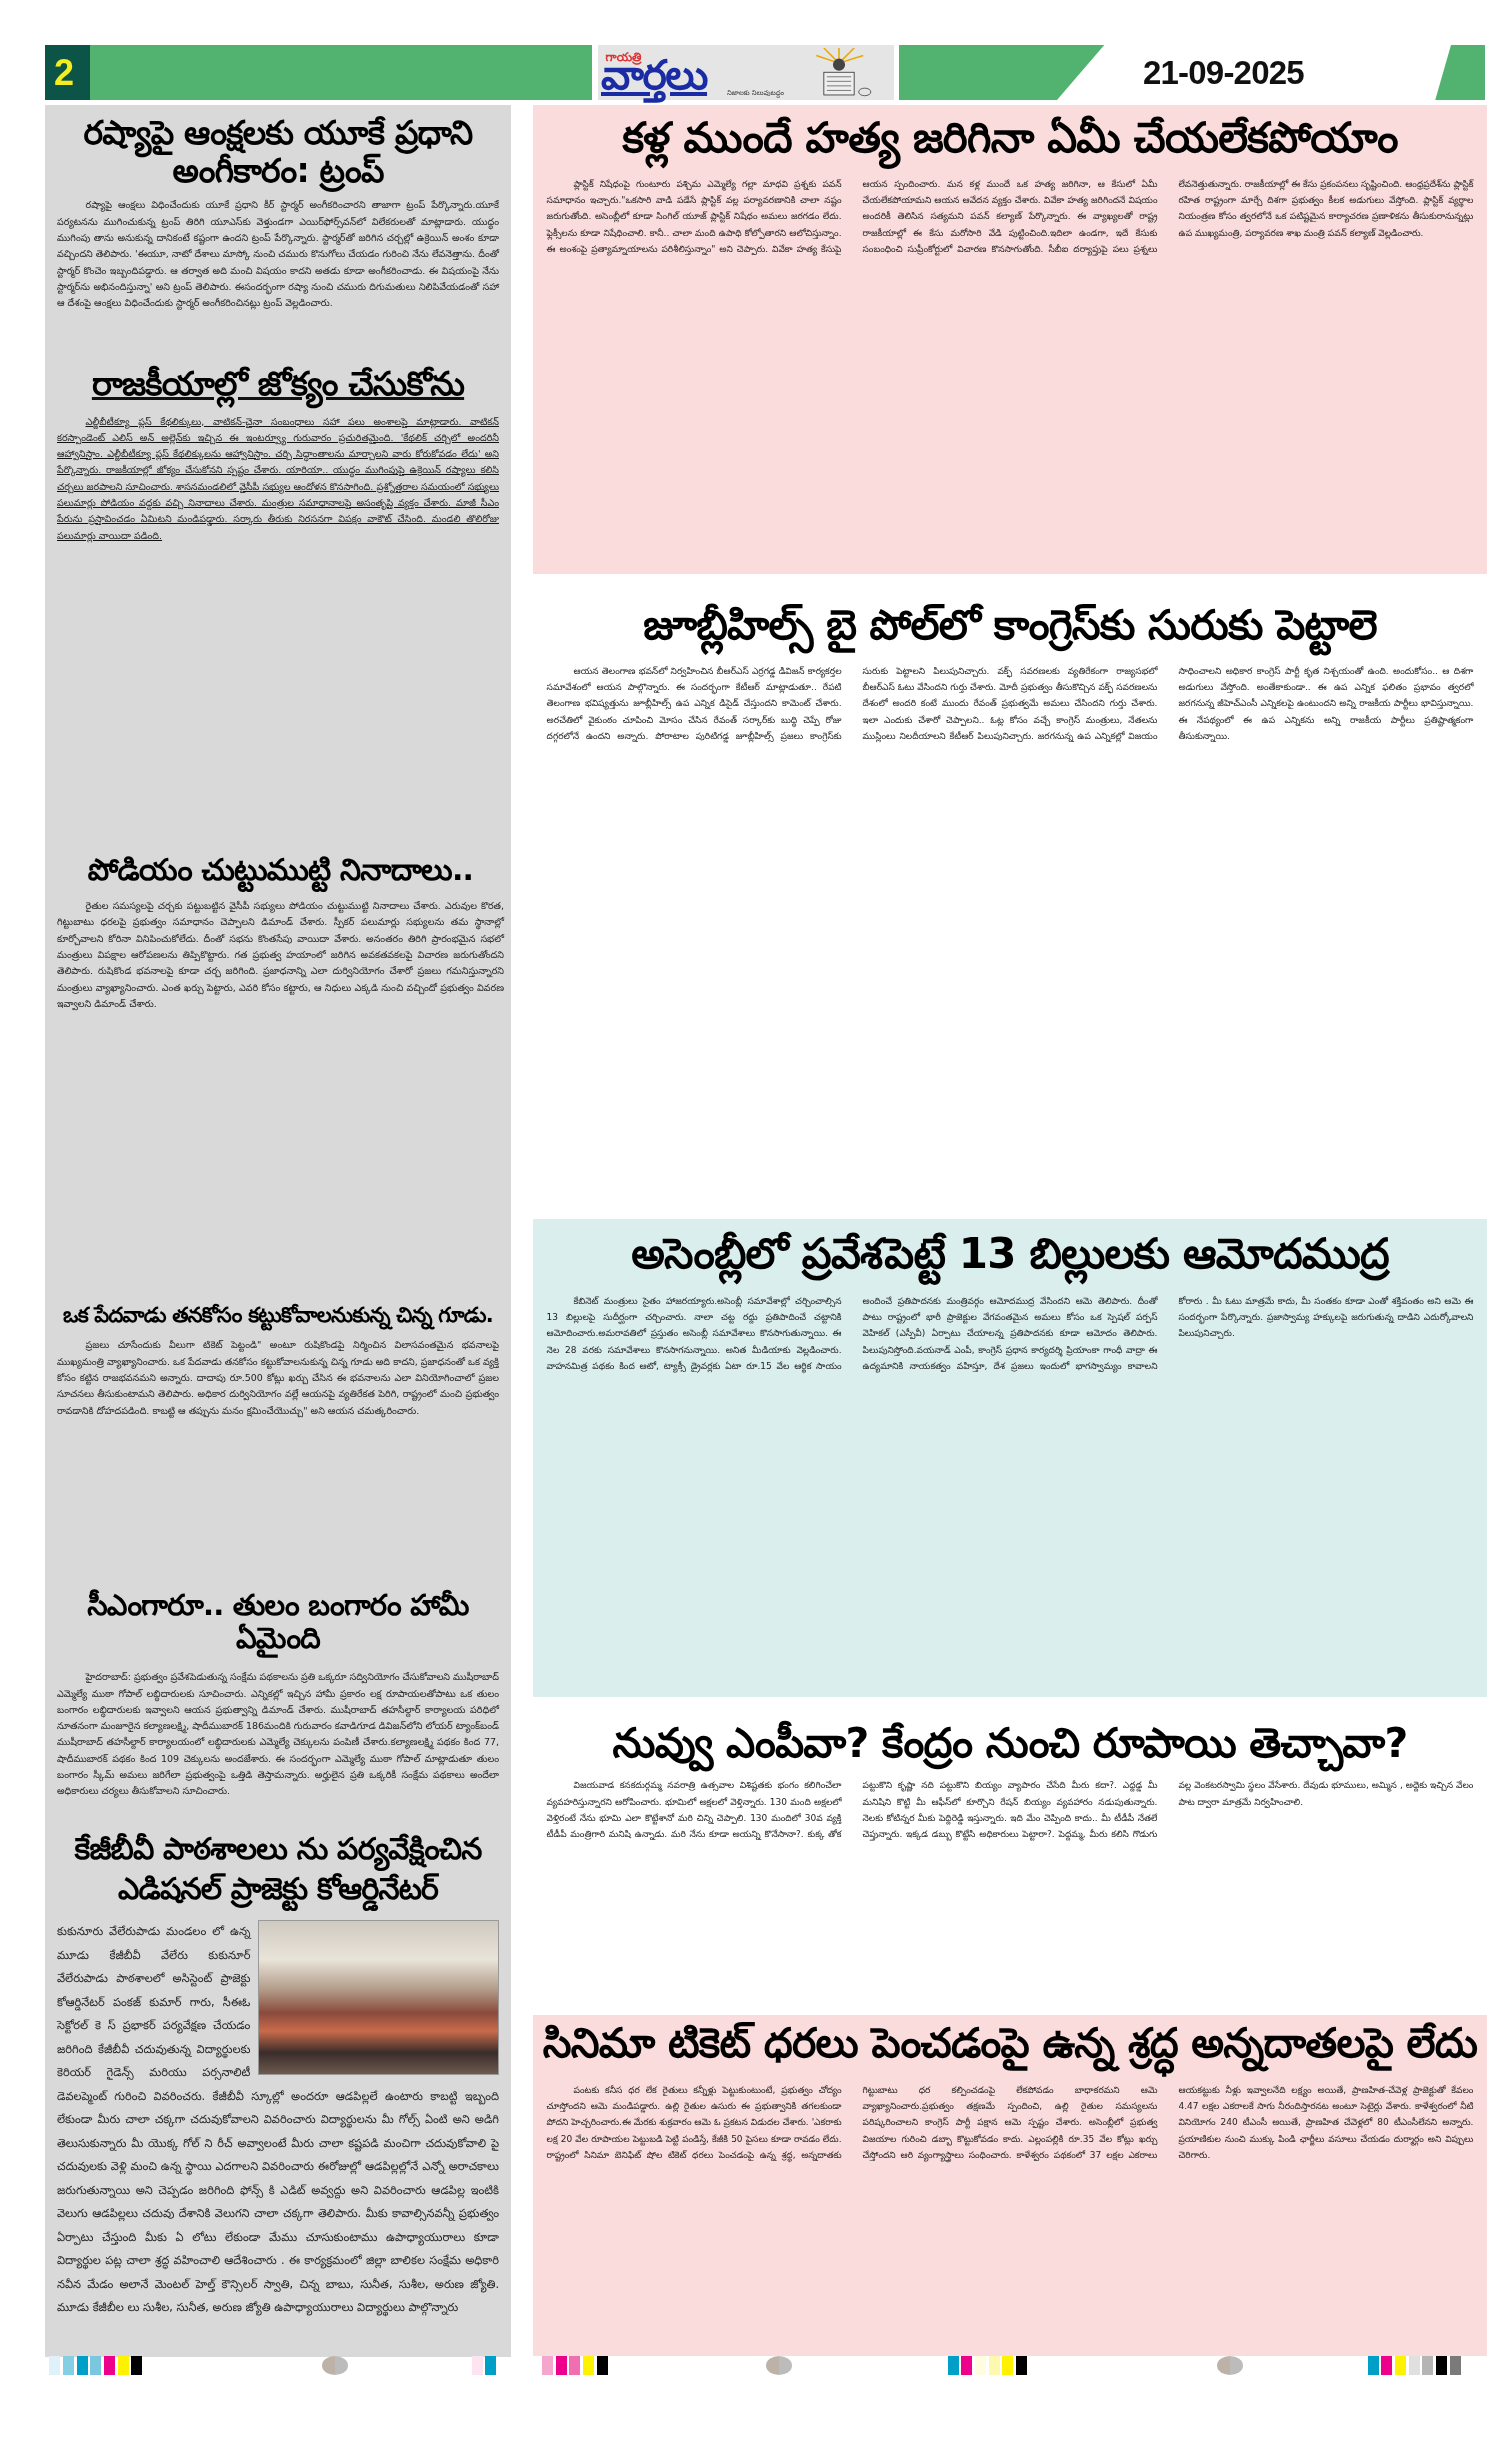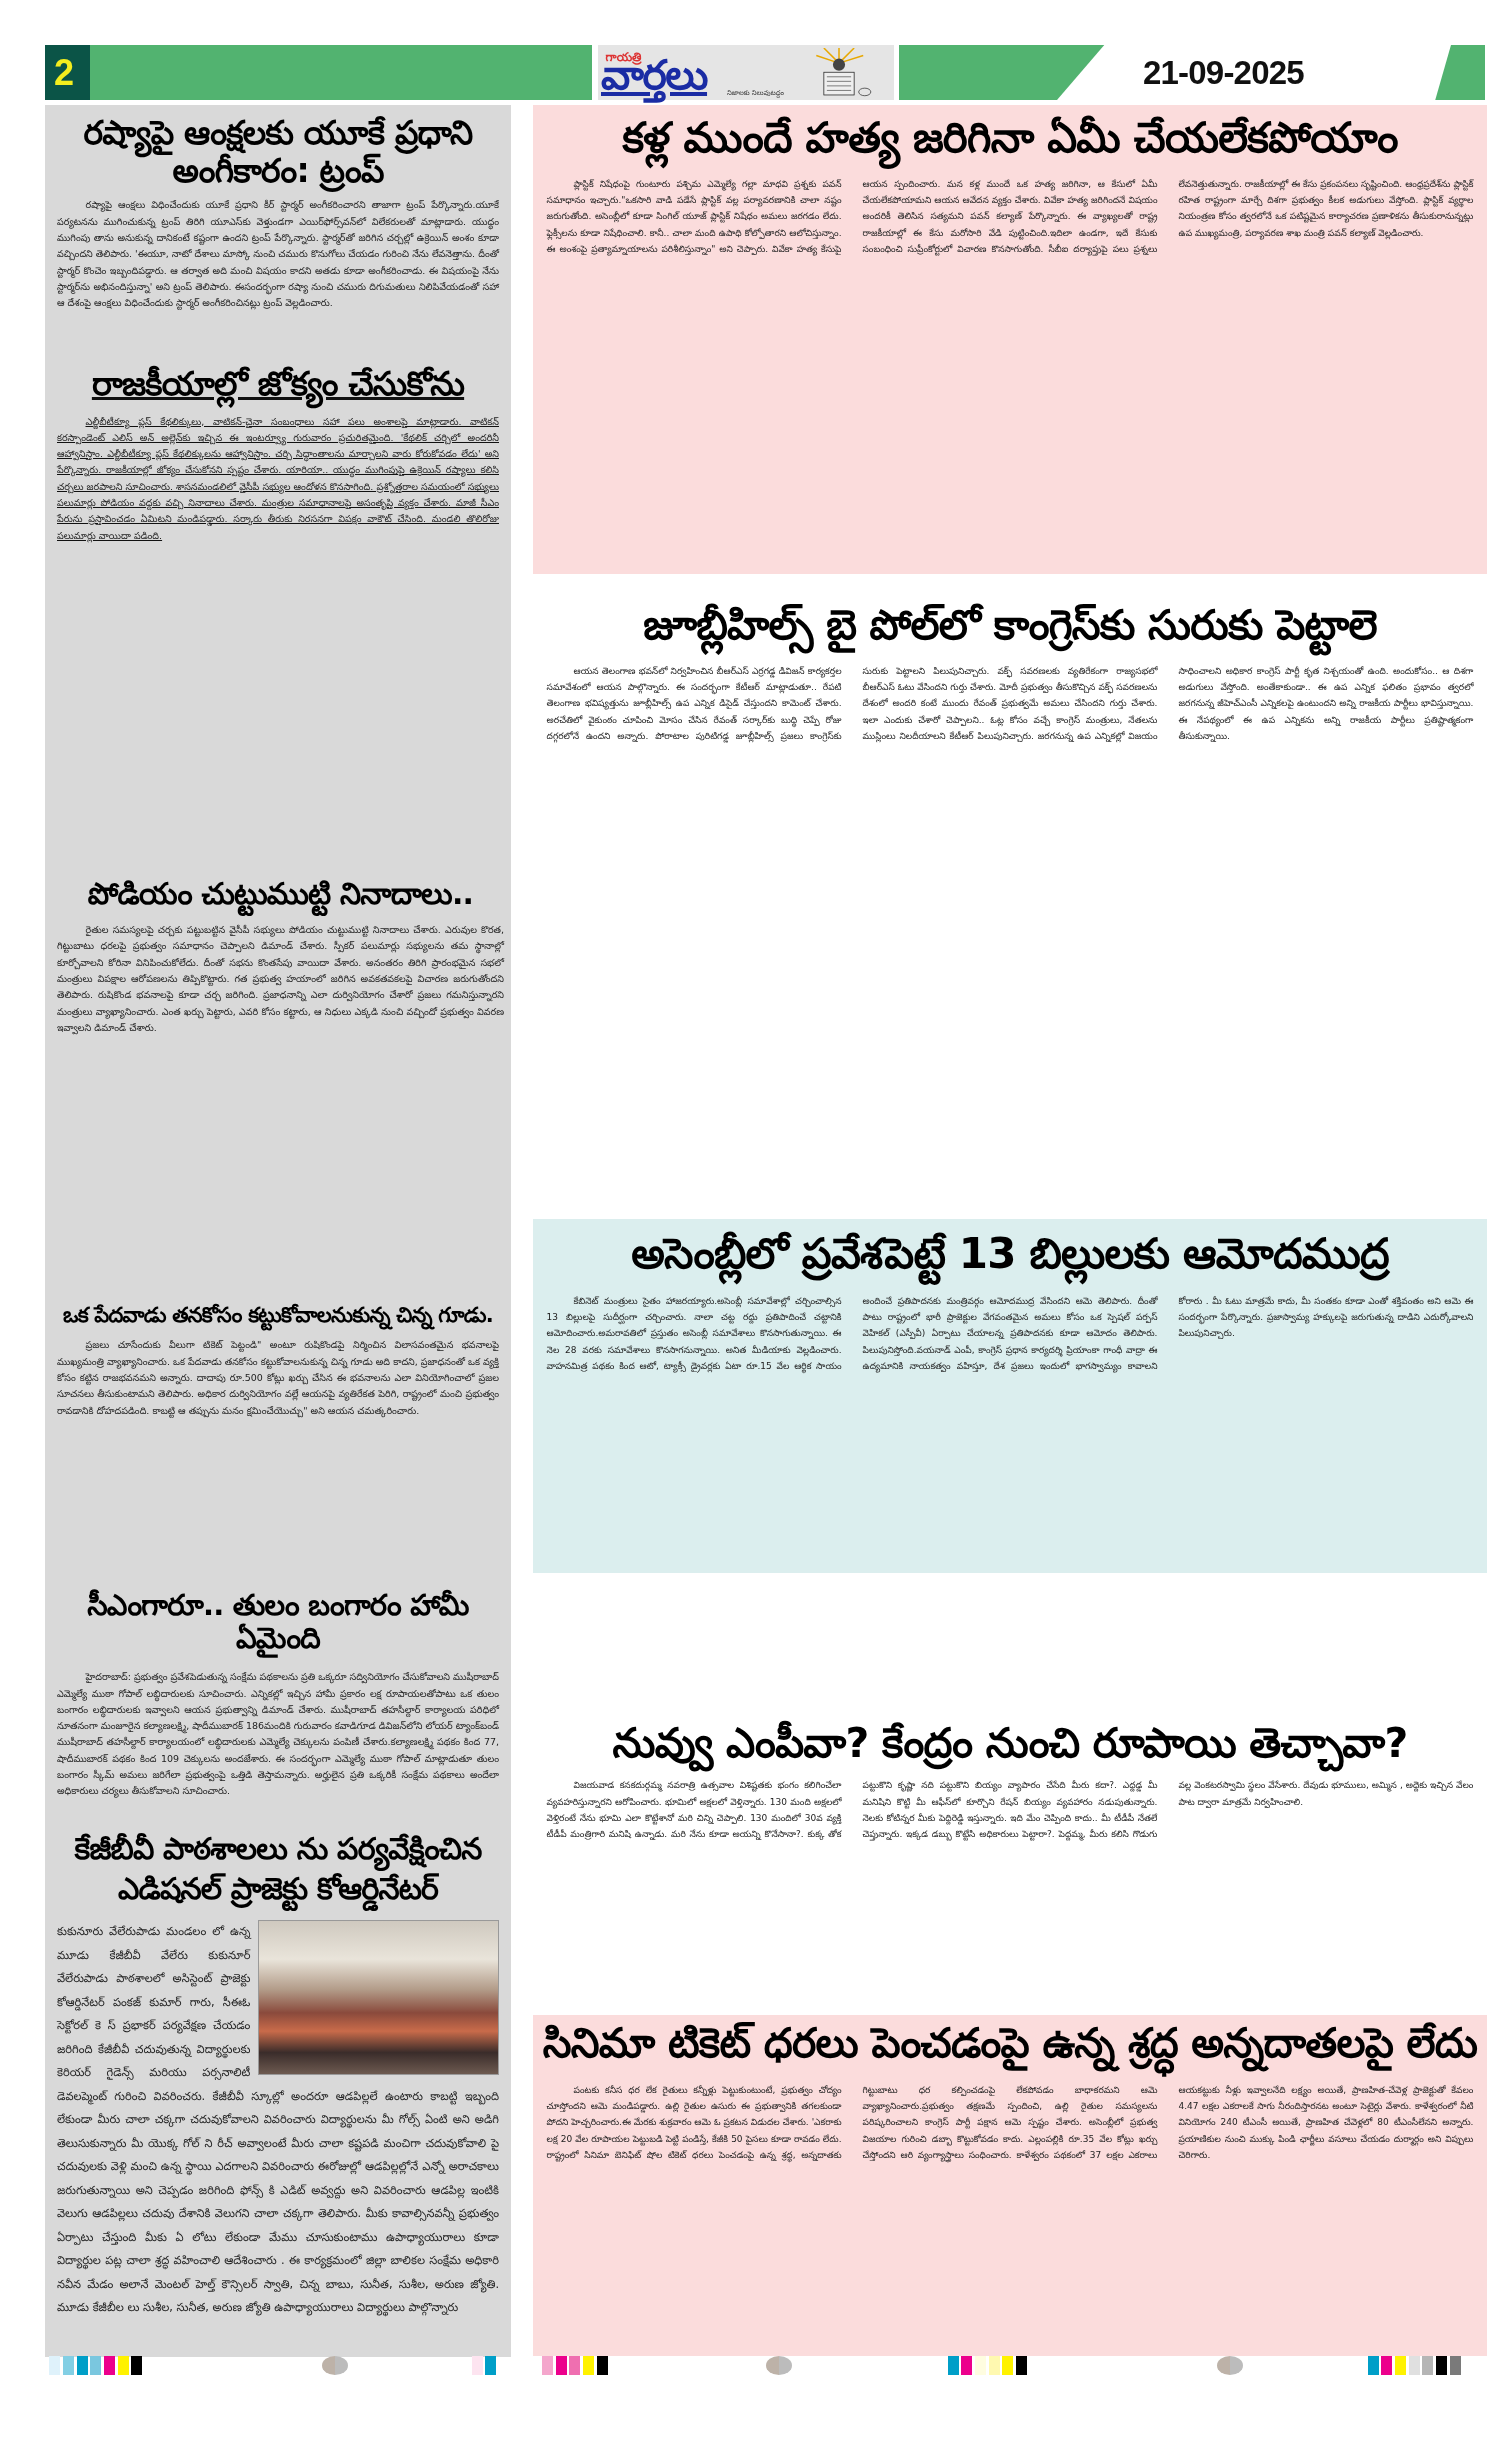--- a/index.html
+++ b/index.html
@@ -28,40 +28,40 @@
   .story { position: absolute; left: 0; width: 100%; }
   .headline { font-weight: bold; text-align: center; color: #000; font-family: "DejaVu Sans", sans-serif; line-height: 1.15; letter-spacing: -0.8px; }
   .body { font-size: 9.5px; line-height: 16.3px; text-align: justify; color: #222; text-indent: 3em; }
   .cols3 { column-count: 3; column-gap: 21px; padding: 0 13.6px; }
 
   
   .ls1 { top: 0; padding: 9px 12px 0 12px; }
   .ls1 .headline { font-size: 33px; }
   .ls2 { top: 254px; padding: 6px 12px 0 12px; text-decoration: underline; }
   .ls2 .headline { font-size: 33px; }
-  .ls3 { top: 766px; padding: 6px 7px 0 12px; }
+  .ls3 { top: 742px; padding: 6px 7px 0 12px; }
   .ls3 .headline { font-size: 30px; }
   .ls4 { top: 1190px; padding: 7.6px 12px 0 12px; }
   .ls4 .headline { font-size: 21px; }
   .ls5 { top: 1478px; padding: 6px 12px 0 12px; }
   .ls5 .headline { font-size: 29px; }
   .ls6 { top: 1713px; padding: 10.6px 12px 0 12px; }
   .ls6 .headline { font-size: 30px; line-height: 1.35; }
   .ls6 .photo-wrap { margin-top: 10.6px; position: relative; height: 622px; }
   .ls6 .photo { float: right; width: 241px; height: 155px; margin-left: 7.6px; margin-bottom: 6px;
                 background: linear-gradient(180deg, #cfc9bf 0%, #e9e4da 25%, #b29b88 45%, #8a4a3c 60%, #c96b4a 72%, #3a2c2a 86%, #6d5a50 100%); border: 0.8px solid #999; }
   .ls6 .body { font-size: 11.4px; line-height: 23.5px; text-indent: 0; }
 
   
   .rs { left: 0; }
   .rs1 { top: 0; height: 469px; background: #fbdcdc; padding-top: 4.5px; }
   .rs1 .headline { font-size: 42px; margin: 4.5px 0 13.6px; }
   .rs2 { top: 485px; height: 614px; background: #ffffff; }
   .rs2 .headline { font-size: 41px; margin: 12px 0 13.6px; }
-  .rs3 { top: 1114px; height: 354px; background: #dbeeee; }
+  .rs3 { top: 1114px; height: 478px; background: #dbeeee; }
   .rs3 .headline { font-size: 42px; margin: 10.6px 0 15px; }
   .rs4 { top: 1607px; height: 288px; background: #ffffff; }
   .rs4 .headline { font-size: 41px; margin: 7.6px 0 10.6px; }
   .rs5 { top: 1910px; height: 341px; background: #fbdcdc; }
   .rs5 .headline { font-size: 41px; margin: 4.5px 0 15px; }
   .rs .body { font-size: 9px; line-height: 16.3px; }
 
   
   .regbar { position: absolute; top: 2356px; left: 0; width: 1505px; height: 21px; }
   .swatch { position: absolute; top: 0; width: 10.6px; height: 19px; }

